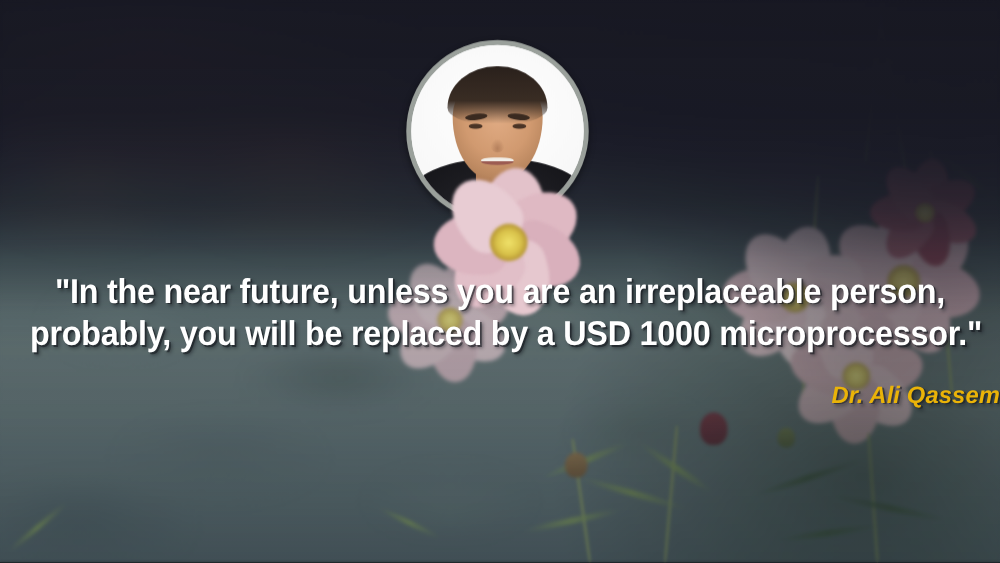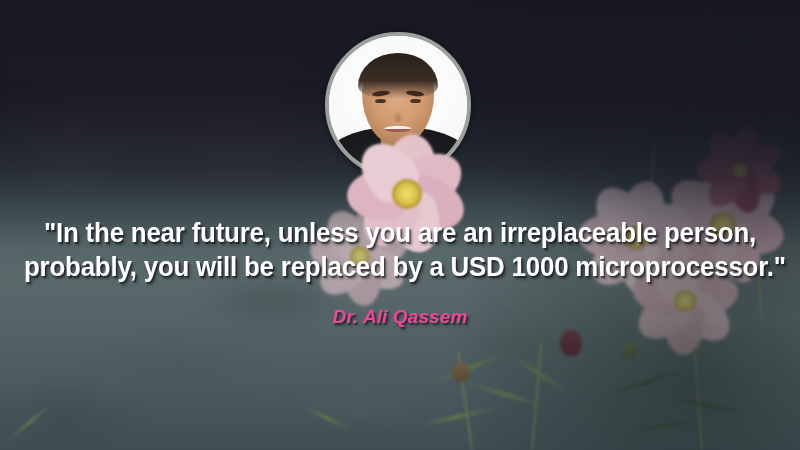--- a/index.html
+++ b/index.html
@@ -298,26 +298,26 @@
     text-shadow:
       1.5px 1.5px 0 rgba(20,24,30,0.55),
       2.5px 2.5px 3px rgba(10,14,20,0.45);
     white-space: nowrap;
   }
   #quote-author {
     position: absolute;
     left: 0;
     right: 0;
     top: 306px;
-    text-align: center;
+    text-align: right;
     font-family: "Liberation Sans", sans-serif;
     font-weight: bold;
     font-style: italic;
     font-size: 19px;
-    color: #ec4899;
+    color: #eab308;
     letter-spacing: 0.1px;
     text-shadow:
       1.5px 1.5px 0 rgba(20,24,30,0.5),
       2.5px 2.5px 3px rgba(10,14,20,0.4);
   }
 </style>
 </head>
 <body>
 
 <div id="quote-card">

